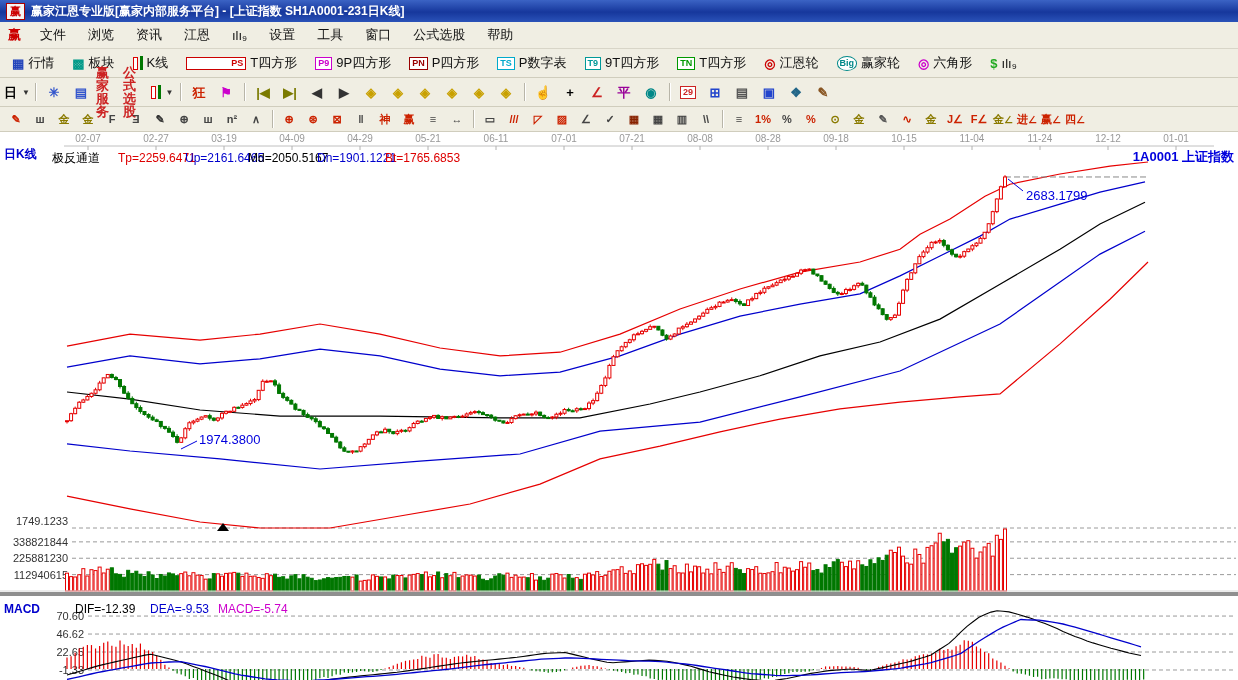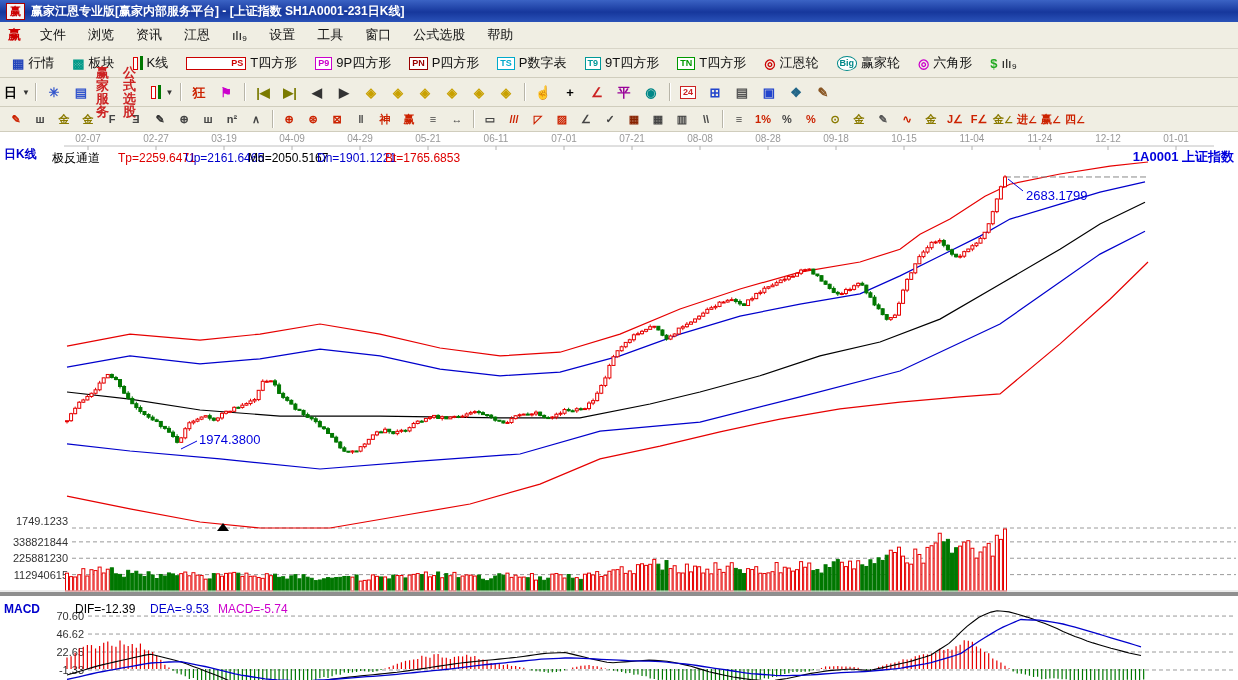--- a/index.html
+++ b/index.html
@@ -189,21 +189,21 @@
         <span class="icon-glyph" style="color: rgb(204, 34, 34);">∠</span>
       </div>
       <div class="tb-btn tb2-btn">
         <span class="icon-glyph" style="color: rgb(153, 0, 153);">平</span>
       </div>
       <div class="tb-btn tb2-btn">
         <span class="icon-glyph" style="color: rgb(0, 136, 136);">◉</span>
       </div>
       <span class="tb-sep"></span>
       <div class="tb-btn tb2-btn">
-        <span class="icon-badge" style="color: rgb(204, 34, 34);">24</span>
+        <span class="icon-badge" style="color: rgb(204, 34, 34);">29</span>
       </div>
       <div class="tb-btn tb2-btn">
         <span class="icon-glyph" style="color: rgb(34, 68, 204);">⊞</span>
       </div>
       <div class="tb-btn tb2-btn">
         <span class="icon-glyph" style="color: rgb(85, 85, 85);">▤</span>
       </div>
       <div class="tb-btn tb2-btn">
         <span class="icon-glyph" style="color: rgb(34, 68, 204);">▣</span>
       </div>

